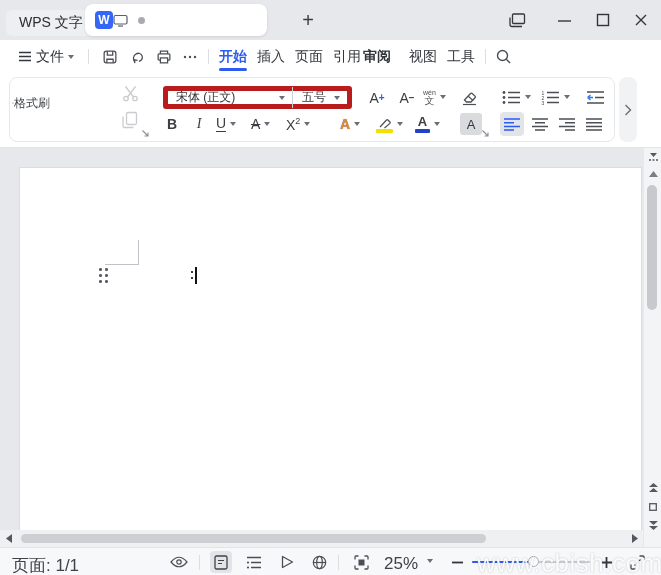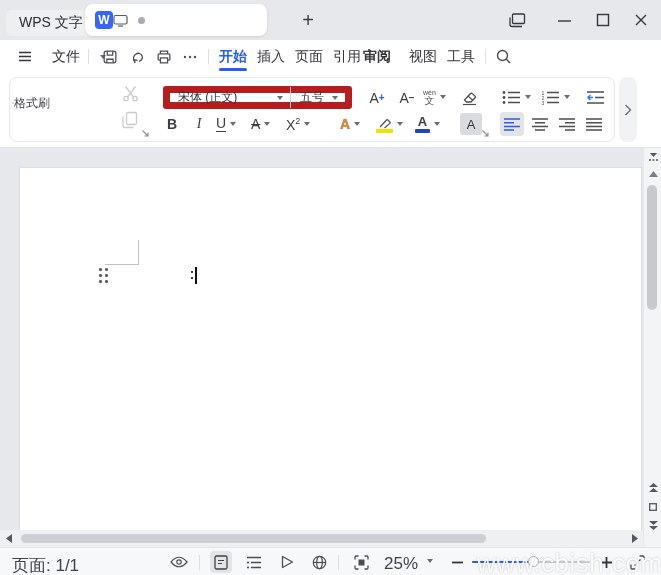--- a/index.html
+++ b/index.html
@@ -18,36 +18,36 @@
   .w-logo{width:18px;height:18px;border-radius:4px;background:#3666F5;color:#fff;font-weight:bold;
           font-size:12px;display:flex;align-items:center;justify-content:center;flex:0 0 auto;}
   .doc-title{margin-left:8px;font-size:13px;color:#2A2D33;flex:1 1 auto;white-space:nowrap;overflow:hidden;}
   .tab-dot{width:7px;height:7px;border-radius:50%;background:#A8ABB1;margin-left:10px;flex:0 0 auto;}
   .newtab{position:absolute;left:296px;top:8px;width:24px;height:24px;color:#3A3D42;font-size:20px;font-weight:300;}
   .winctl{position:absolute;top:10px;width:22px;height:20px;}
 
   
   .menubar{position:absolute;left:0;top:40px;width:661px;height:33px;background:#FFFFFF;}
   .vdiv{width:1px;height:15px;background:#DCDEE1;}
-  .menu-file{position:absolute;left:18px;top:0;height:33px;display:flex;align-items:center;gap:20px;
+  .menu-file{position:absolute;left:18px;top:0;height:33px;display:flex;align-items:center;gap:4px;
              font-size:14px;color:#2A2D33;}
   .qbtn{position:absolute;top:6px;width:21px;height:21px;}
   .mtab{position:absolute;top:0;height:33px;display:flex;align-items:center;justify-content:center;
         width:30px;font-size:14px;color:#33363C;}
   .mtab.active{color:#2C5BF2;font-weight:bold;}
   .mtab.active::after{content:"";position:absolute;left:1px;right:1px;bottom:2px;height:3px;border-radius:2px;background:#2C5BF2;}
 
   
   .ribbon{position:absolute;left:0;top:73px;width:661px;height:75px;background:#FFFFFF;border-bottom:1px solid #E4E5E8;box-sizing:border-box;}
   .ribbon-panel{position:absolute;left:9px;top:4px;width:606px;height:65px;border:1px solid #E7E8EA;border-radius:8px;box-sizing:border-box;}
   .more-panel{position:absolute;left:619px;top:4px;width:18px;height:65px;border-radius:8px;background:#F1F2F4;}
   .rlabel{font-size:12px;color:#3F4347;white-space:nowrap;}
   .chev{display:inline-block;width:0;height:0;border-left:3.5px solid transparent;border-right:3.5px solid transparent;border-top:4px solid #6B6E74;}
   .glyphbtn{font-size:14px;color:#3A3D42;}
-  .combo{position:absolute;left:163px;top:13px;width:189px;height:23px;border:7px solid #b91c1c;border-radius:3px;
+  .combo{position:absolute;left:163px;top:13px;width:189px;height:23px;border:5px solid #b91c1c;border-radius:3px;
          display:flex;align-items:center;font-size:12px;color:#2F3237;background:#fff;box-sizing:border-box;}
   .sel-box{background:#E2E4E8;border-radius:4px;}
   .expand-arrow{position:absolute;width:9px;height:9px;}
 
   
   .docarea{position:absolute;left:0;top:148px;width:661px;height:399px;background:#E6E8EB;}
   .page{position:absolute;left:20px;top:20px;width:621px;height:379px;background:#FFFFFF;box-shadow:0 0 0 1px #DBDDE0;}
   .margin-mark{position:absolute;left:105px;top:92px;width:33px;height:24px;
                border-right:1px solid #BFC3C7;border-bottom:1px solid #BFC3C7;}
   .dots6{position:absolute;left:99px;top:120px;width:9px;height:15px;display:grid;

